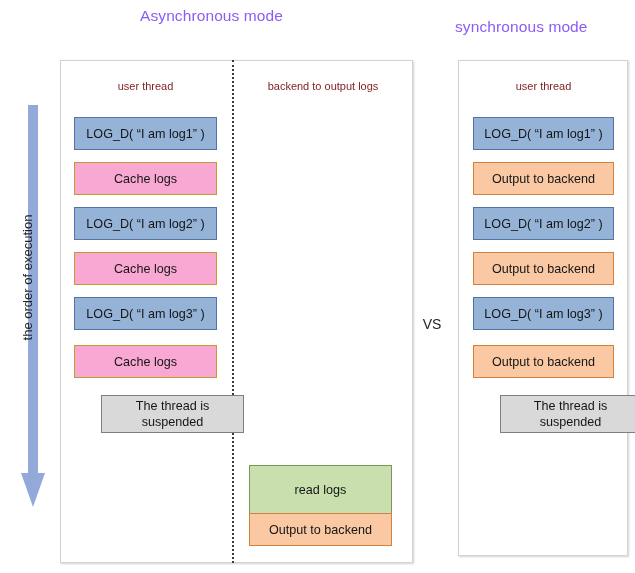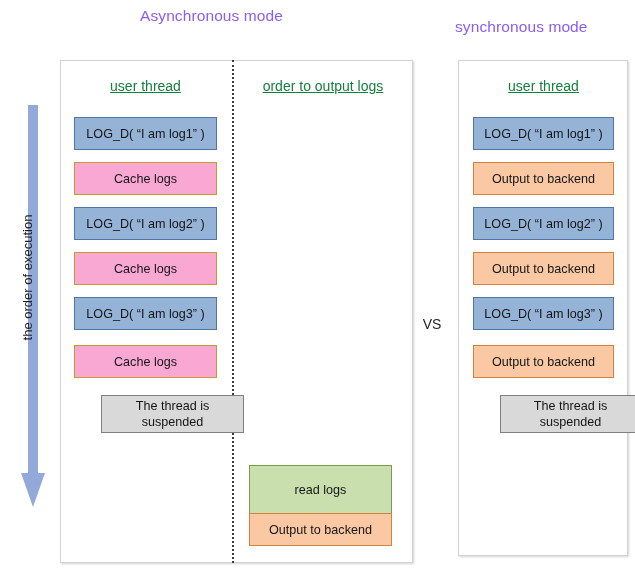--- a/index.html
+++ b/index.html
@@ -46,24 +46,23 @@
     top: 60px;
     width: 0;
     height: 503px;
     border-left: 2px dotted #3b3b3b;
   }
 
   
   .col-header {
     position: absolute;
     text-align: center;
-    font-size: 14px;
+    font-size: 11px;
     line-height: 18px;
-    color: #15803d;
-    text-decoration: underline;
+    color: #7f1d1d;
   }
   #hdr-user-thread-a  { left: 74px;  top: 77px; width: 143px; }
   #hdr-output-thread  { left: 240px; top: 77px; width: 166px; }
   #hdr-user-thread-b  { left: 473px; top: 77px; width: 141px; }
 
   
   .box {
     position: absolute;
     box-sizing: border-box;
     border: 1px solid #8a8a8a;
@@ -122,21 +121,21 @@
 mode</div>
 
 <div id="title-sync" class="title">synchronous
 mode</div>
 
 <div id="panel-async" class="panel"></div>
 <div id="panel-sync" class="panel"></div>
 <div id="divider"></div>
 
 <div id="hdr-user-thread-a" class="col-header">user thread</div>
-<div id="hdr-output-thread" class="col-header">order to output logs</div>
+<div id="hdr-output-thread" class="col-header">backend to output logs</div>
 <div id="hdr-user-thread-b" class="col-header">user thread</div>
 
 <div id="boxes-layer">
     <div class="box blue" style="left: 74px; top: 117px; width: 143px; height: 33px;">LOG_D( “I am log1” )</div>
     <div class="box yellow" style="left: 74px; top: 162px; width: 143px; height: 33px;">Cache logs</div>
     <div class="box blue" style="left: 74px; top: 207px; width: 143px; height: 33px;">LOG_D( “I am log2” )</div>
     <div class="box yellow" style="left: 74px; top: 252px; width: 143px; height: 33px;">Cache logs</div>
     <div class="box blue" style="left: 74px; top: 297px; width: 143px; height: 33px;">LOG_D( “I am log3” )</div>
     <div class="box yellow" style="left: 74px; top: 345px; width: 143px; height: 33px;">Cache logs</div>
     <div class="box grey" style="left: 74px; top: 395px; width: 143px; height: 38px;">The thread is

